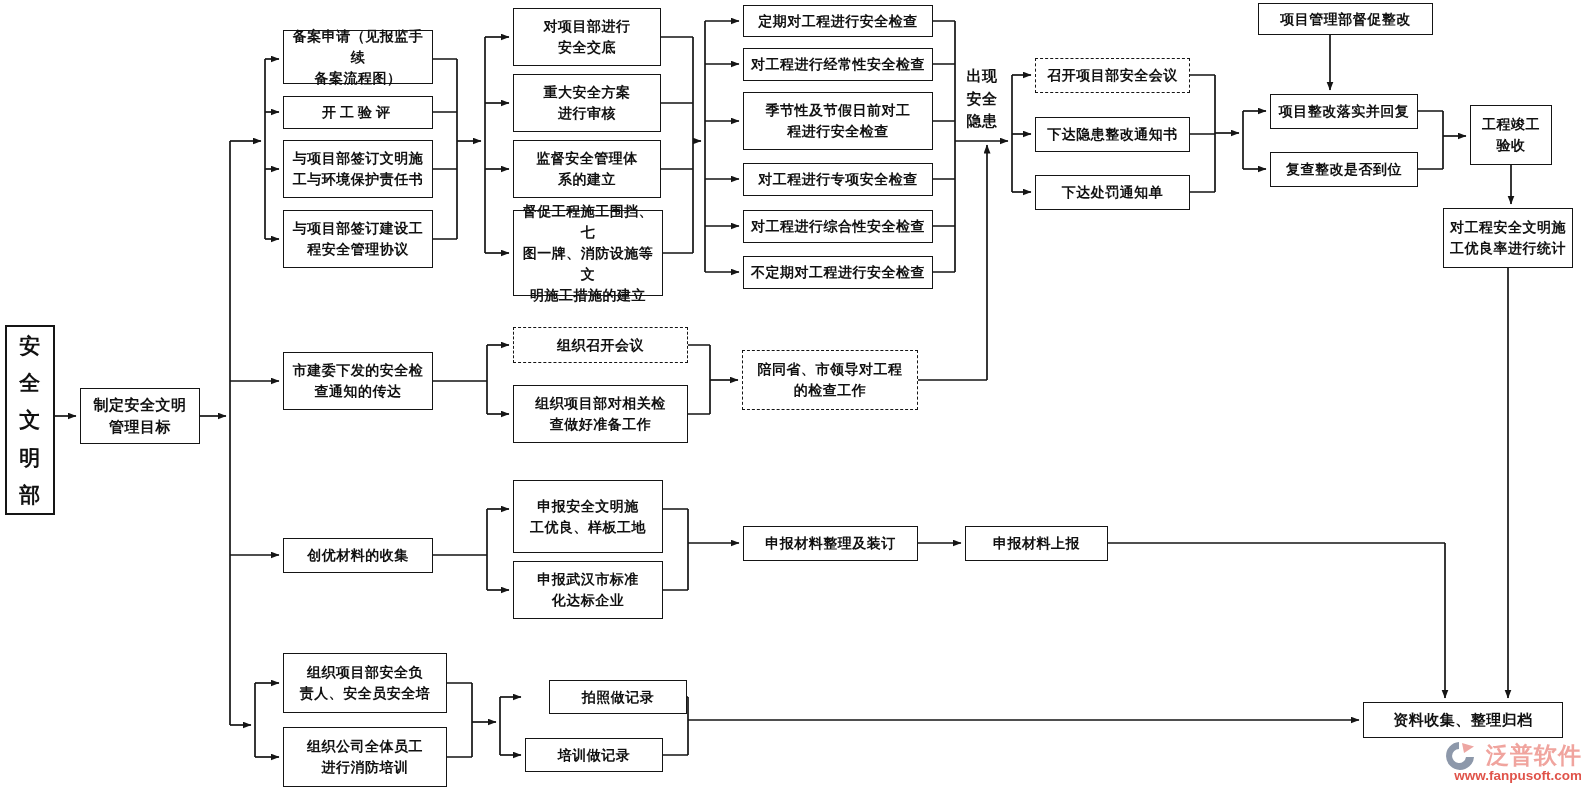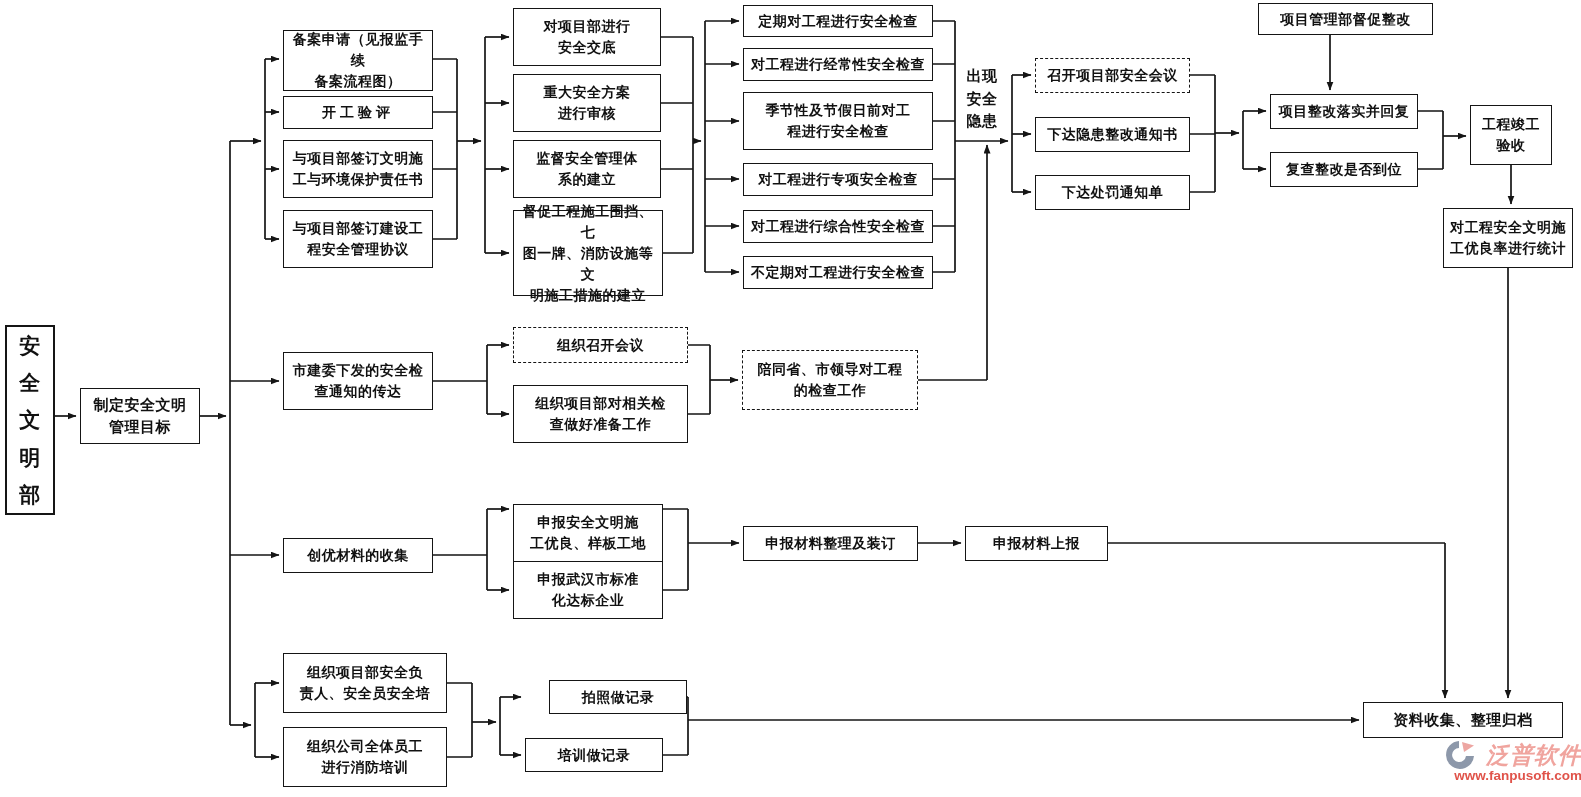--- a/index.html
+++ b/index.html
@@ -14,21 +14,21 @@
     display:flex;align-items:center;justify-content:center;
     text-align:center;font-size:14px;font-weight:600;line-height:1.5;
     white-space:pre-line;letter-spacing:.5px;padding:1px 2px;
   }
   .dashed{border:1.9px dashed #151515;}
   .plain{border:none;background:transparent;z-index:1;text-align:right;}
   .dept{font-size:21px;font-weight:700;line-height:1.78;border-width:2.2px;}
   .lg{font-size:15px;}
   .sp{letter-spacing:4px;}
   .watermark{position:absolute;left:1420px;top:740px;width:162px;z-index:2;}
-  .wm-row{display:flex;align-items:flex-start;justify-content:flex-end;gap:11px;font-style:italic;}
+  .wm-row{display:flex;align-items:flex-end;justify-content:flex-end;gap:11px;}
   .wm-brand{font-size:23px;font-weight:700;color:#f0a49e;letter-spacing:1px;}
   .wm-url{font-size:13.5px;font-weight:700;color:#e0534a;text-align:right;margin-top:-3px;
           font-family:Liberation Sans, sans-serif;}
 </style>
 </head>
 <body>
 
 <div class="canvas">
 
   <svg class="wires" width="1581" height="797" viewBox="0 0 1581 797">
@@ -122,21 +122,21 @@
   </svg>
 
   <div class="node dept" style="left:5px;top:325px;width:50px;height:190px">安
 全
 文
 明
 部</div>
   <div class="node lg" style="left:80px;top:388px;width:120px;height:56px">制定安全文明
 管理目标</div>
 
-  <div class="node" style="left:283px;top:30px;width:150px;height:61px">备案申请（见报监手续
+  <div class="node" style="left:283px;top:30px;width:150px;height:54px">备案申请（见报监手续
 备案流程图）</div>
   <div class="node sp" style="left:283px;top:96px;width:150px;height:33px">开工验评</div>
   <div class="node" style="left:283px;top:140px;width:150px;height:58px">与项目部签订文明施
 工与环境保护责任书</div>
   <div class="node" style="left:283px;top:210px;width:150px;height:58px">与项目部签订建设工
 程安全管理协议</div>
 
   <div class="node" style="left:513px;top:8px;width:148px;height:58px">对项目部进行
 安全交底</div>
   <div class="node" style="left:513px;top:74px;width:148px;height:58px">重大安全方案
@@ -173,21 +173,21 @@
 
   <div class="node" style="left:1443px;top:208px;width:130px;height:60px">对工程安全文明施
 工优良率进行统计</div>
   <div class="node dashed" style="left:513px;top:327px;width:175px;height:36px">组织召开会议</div>
   <div class="node" style="left:513px;top:385px;width:175px;height:58px">组织项目部对相关检
 查做好准备工作</div>
   <div class="node dashed" style="left:742px;top:350px;width:176px;height:60px">陪同省、市领导对工程
 的检查工作</div>
 
   <div class="node" style="left:283px;top:538px;width:150px;height:35px">创优材料的收集</div>
-  <div class="node" style="left:513px;top:504px;width:150px;height:58px">申报安全文明施
+  <div class="node" style="left:513px;top:480px;width:150px;height:73px">申报安全文明施
 工优良、样板工地</div>
   <div class="node" style="left:513px;top:561px;width:150px;height:58px">申报武汉市标准
 化达标企业</div>
   <div class="node" style="left:743px;top:526px;width:175px;height:35px">申报材料整理及装订</div>
   <div class="node" style="left:965px;top:526px;width:143px;height:35px">申报材料上报</div>
 
   <div class="node" style="left:283px;top:653px;width:164px;height:60px">组织项目部安全负
 责人、安全员安全培</div>
   <div class="node" style="left:283px;top:727px;width:164px;height:60px">组织公司全体员工
 进行消防培训</div>

